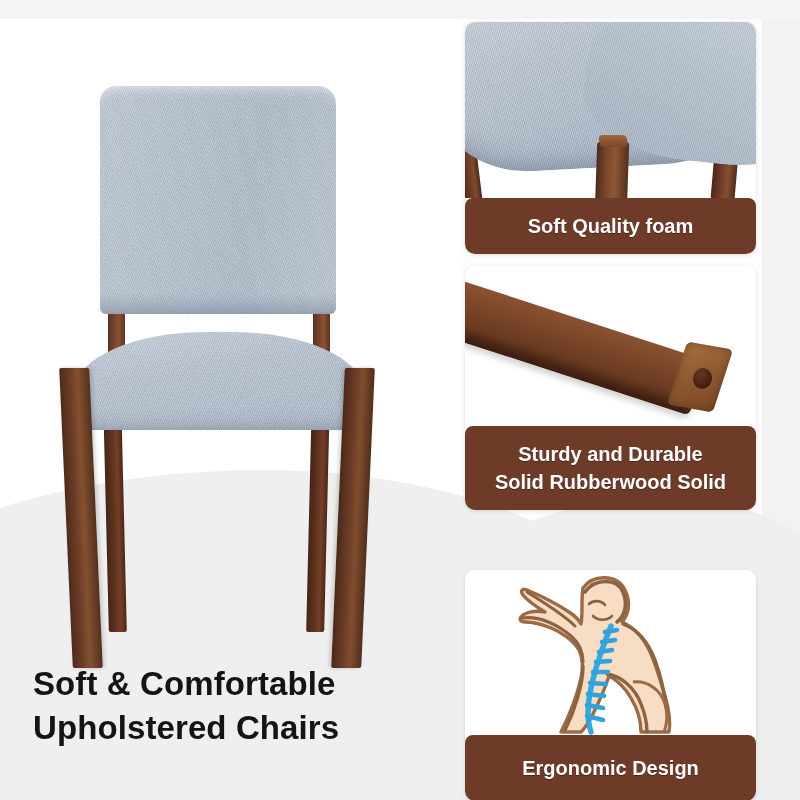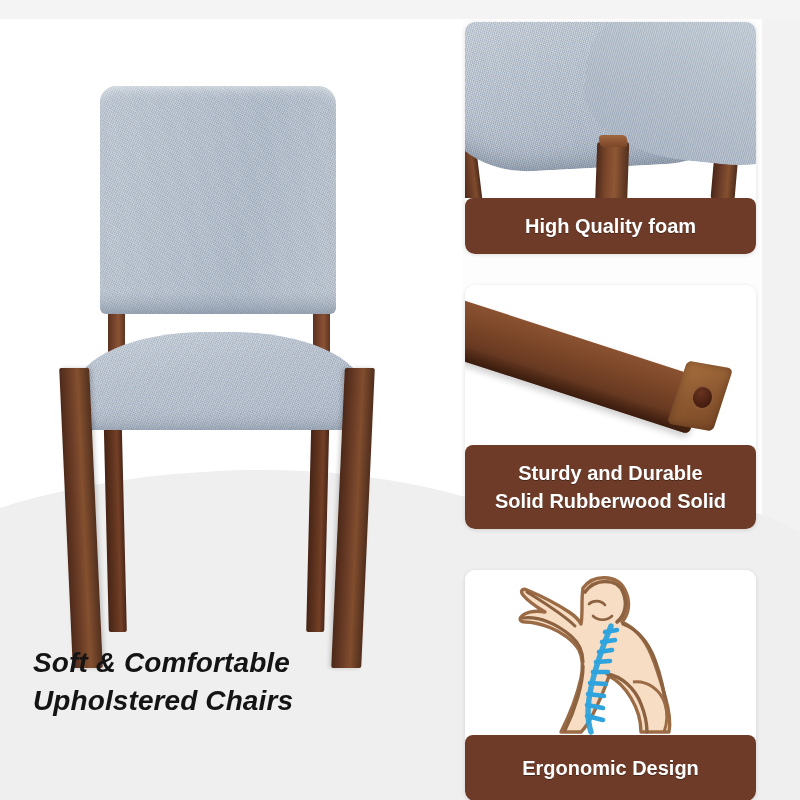--- a/index.html
+++ b/index.html
@@ -94,35 +94,34 @@
     transform:skewX(1.4deg);
   }
   .leg-back-r{
     left:249px;top:330px;width:18px;height:232px;
     background:linear-gradient(90deg,#472416 0%,#61351f 45%,#743f26 70%,#4a2718 100%);
     transform:skewX(-1.4deg);
   }
 
   
   .headline{
-    position:absolute;left:33px;top:644px;width:420px;
-    font-size:28px;font-weight:bold;color:#141414;line-height:1.34;
+    position:absolute;left:33px;top:662px;width:420px;
+    font-size:33px;font-weight:bold;color:#141414;line-height:1.34;
     letter-spacing:.1px;
-    font-style:italic;
   }
   .headline div{white-space:nowrap;}
 
   
   .card{
     position:absolute;left:465px;width:291px;
     background:#ffffff;border-radius:10px;overflow:hidden;
     box-shadow:0 1px 4px rgba(0,0,0,.13);
   }
   .card-1{top:22px;height:232px;}
-  .card-2{top:285px;height:244px;}
+  .card-2{top:266px;height:244px;}
   .card-3{top:570px;height:231px;}
 
   .card-photo{position:relative;width:100%;overflow:hidden;background:#fff;}
   .c1 .card-photo{height:176px;}
   .c2 .card-photo{height:160px;}
   .c3 .card-photo{height:165px;}
 
   .card-label{
     position:absolute;left:0;right:0;bottom:0;
     background:#6d3b28;
@@ -240,21 +239,21 @@
 
   <div class="card card-1 c1">
     <div class="card-photo">
       <div class="c1-leg-left"></div>
       <div class="c1-leg-right"></div>
       <div class="seat-closeup"></div>
       <div class="seat-closeup-2"></div>
       <div class="c1-leg-center"></div>
     </div>
     <div class="card-label">
-      <span>High Quality foam</span>
+      <span>Soft Quality foam</span>
     </div>
   </div>
 
   <div class="card card-2 c2">
     <div class="card-photo">
       <div class="wood-bar"></div>
       <div class="wood-face"></div>
       <div class="wood-hole"></div>
     </div>
     <div class="card-label">

